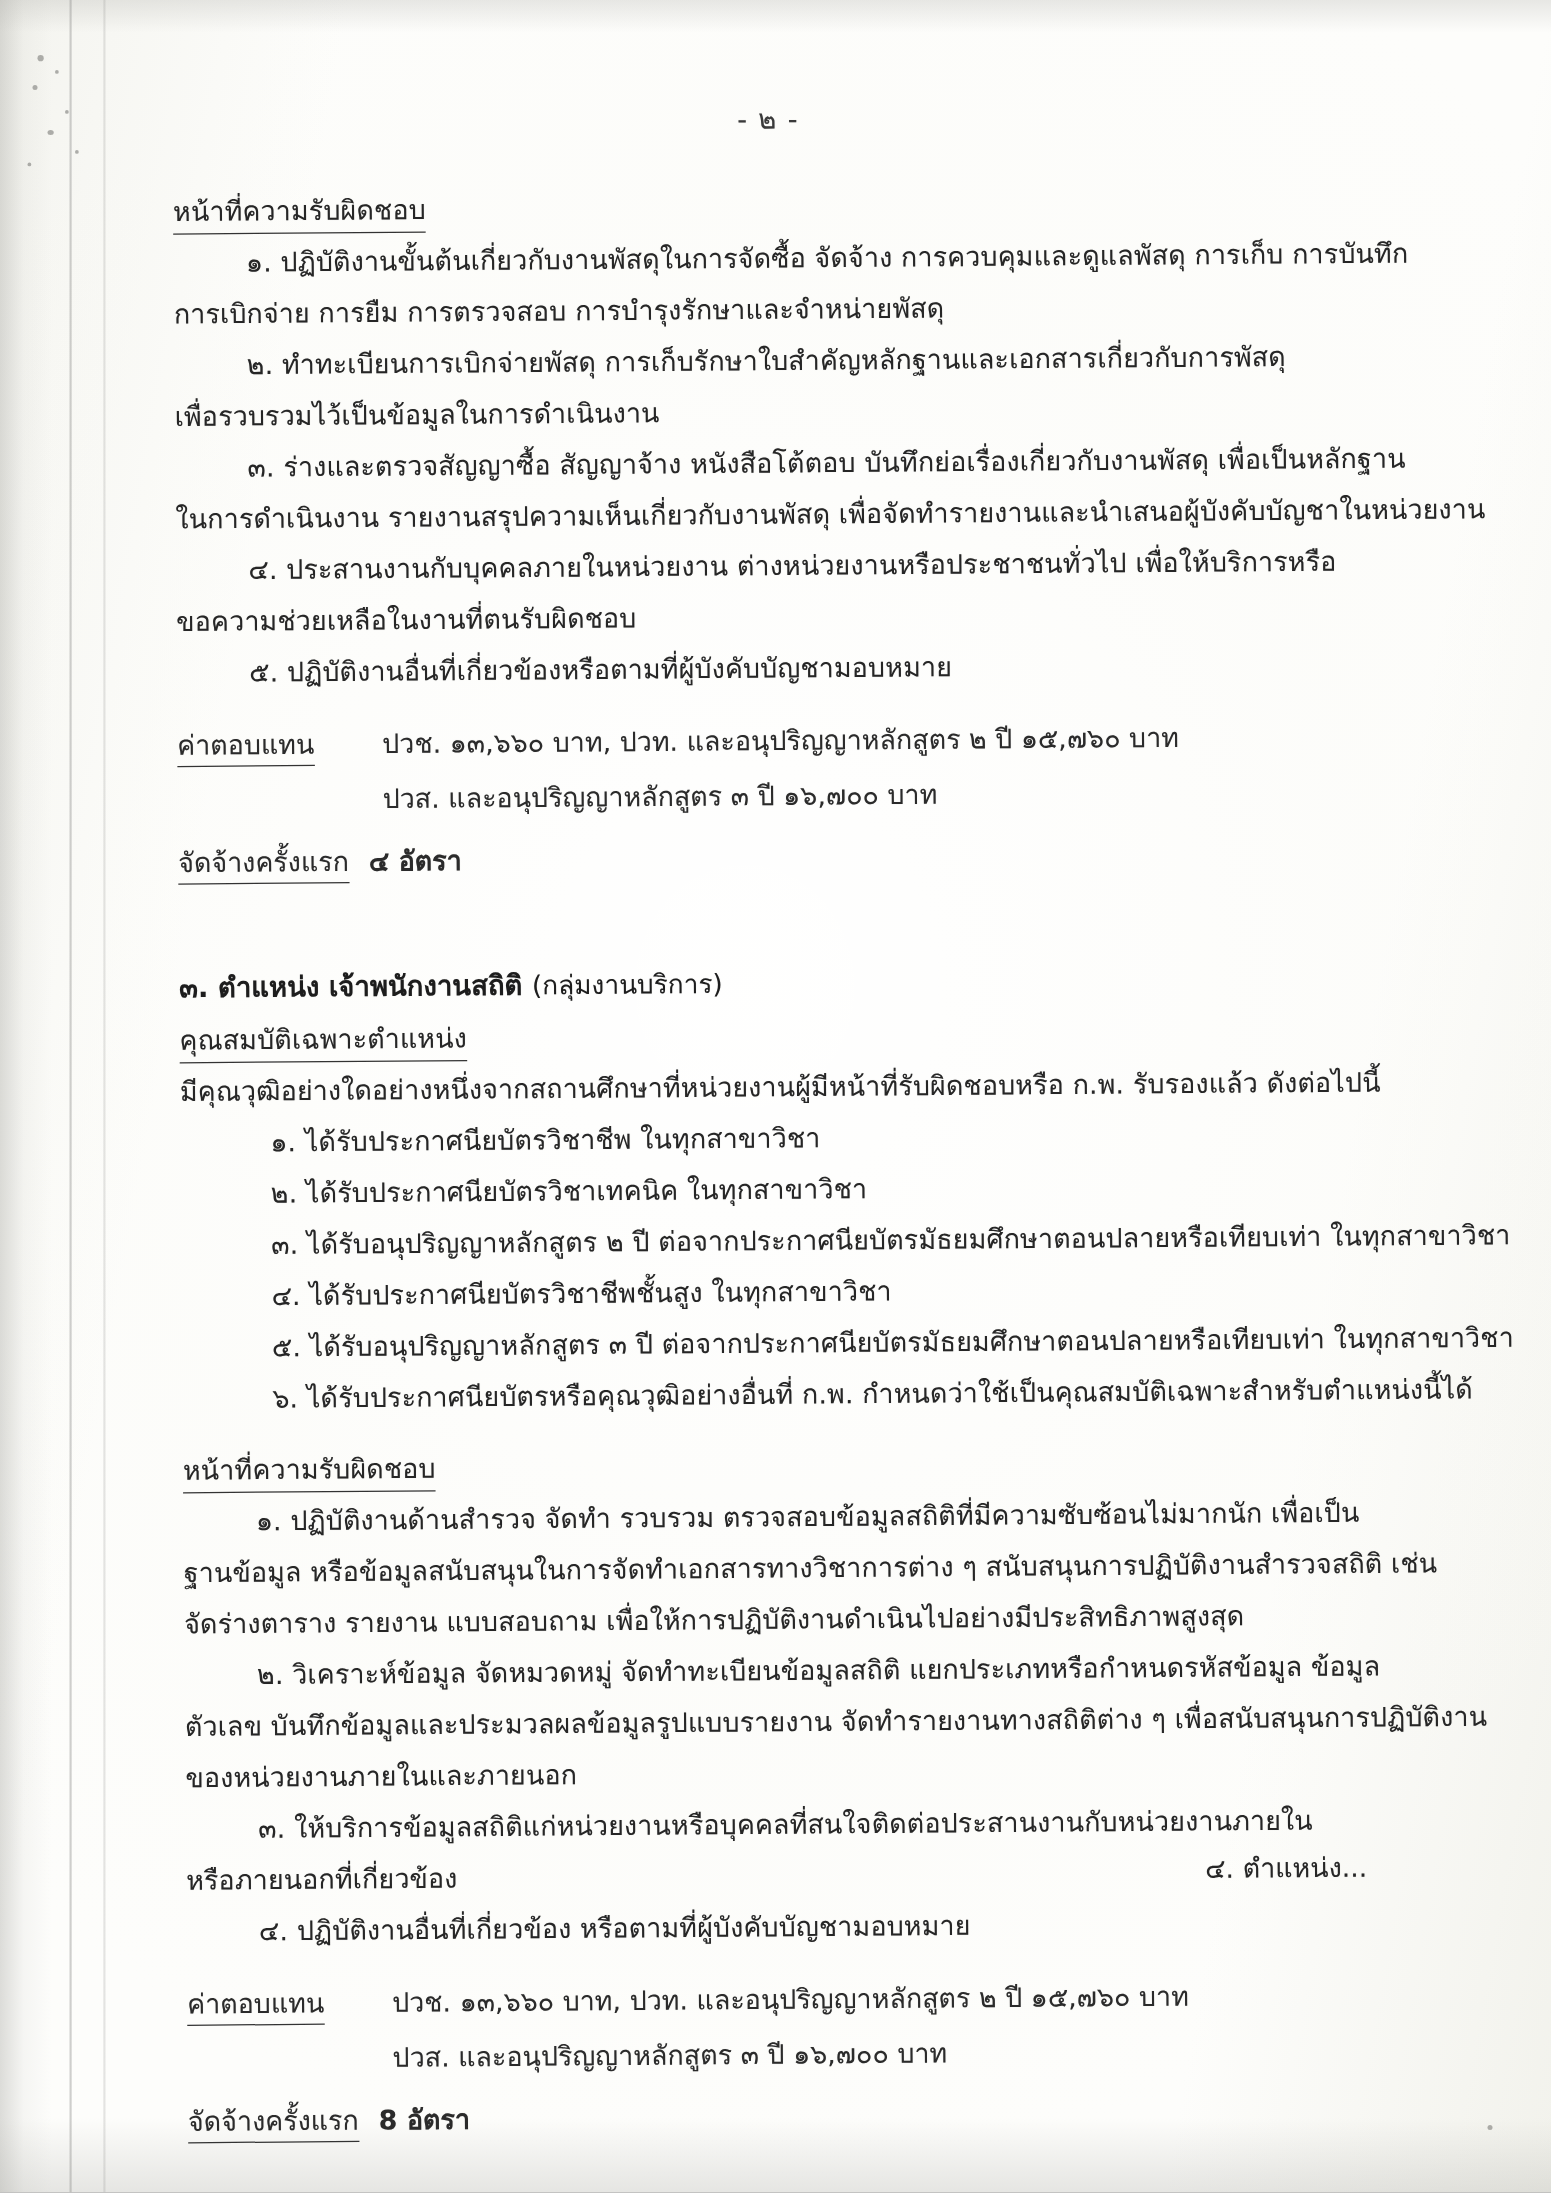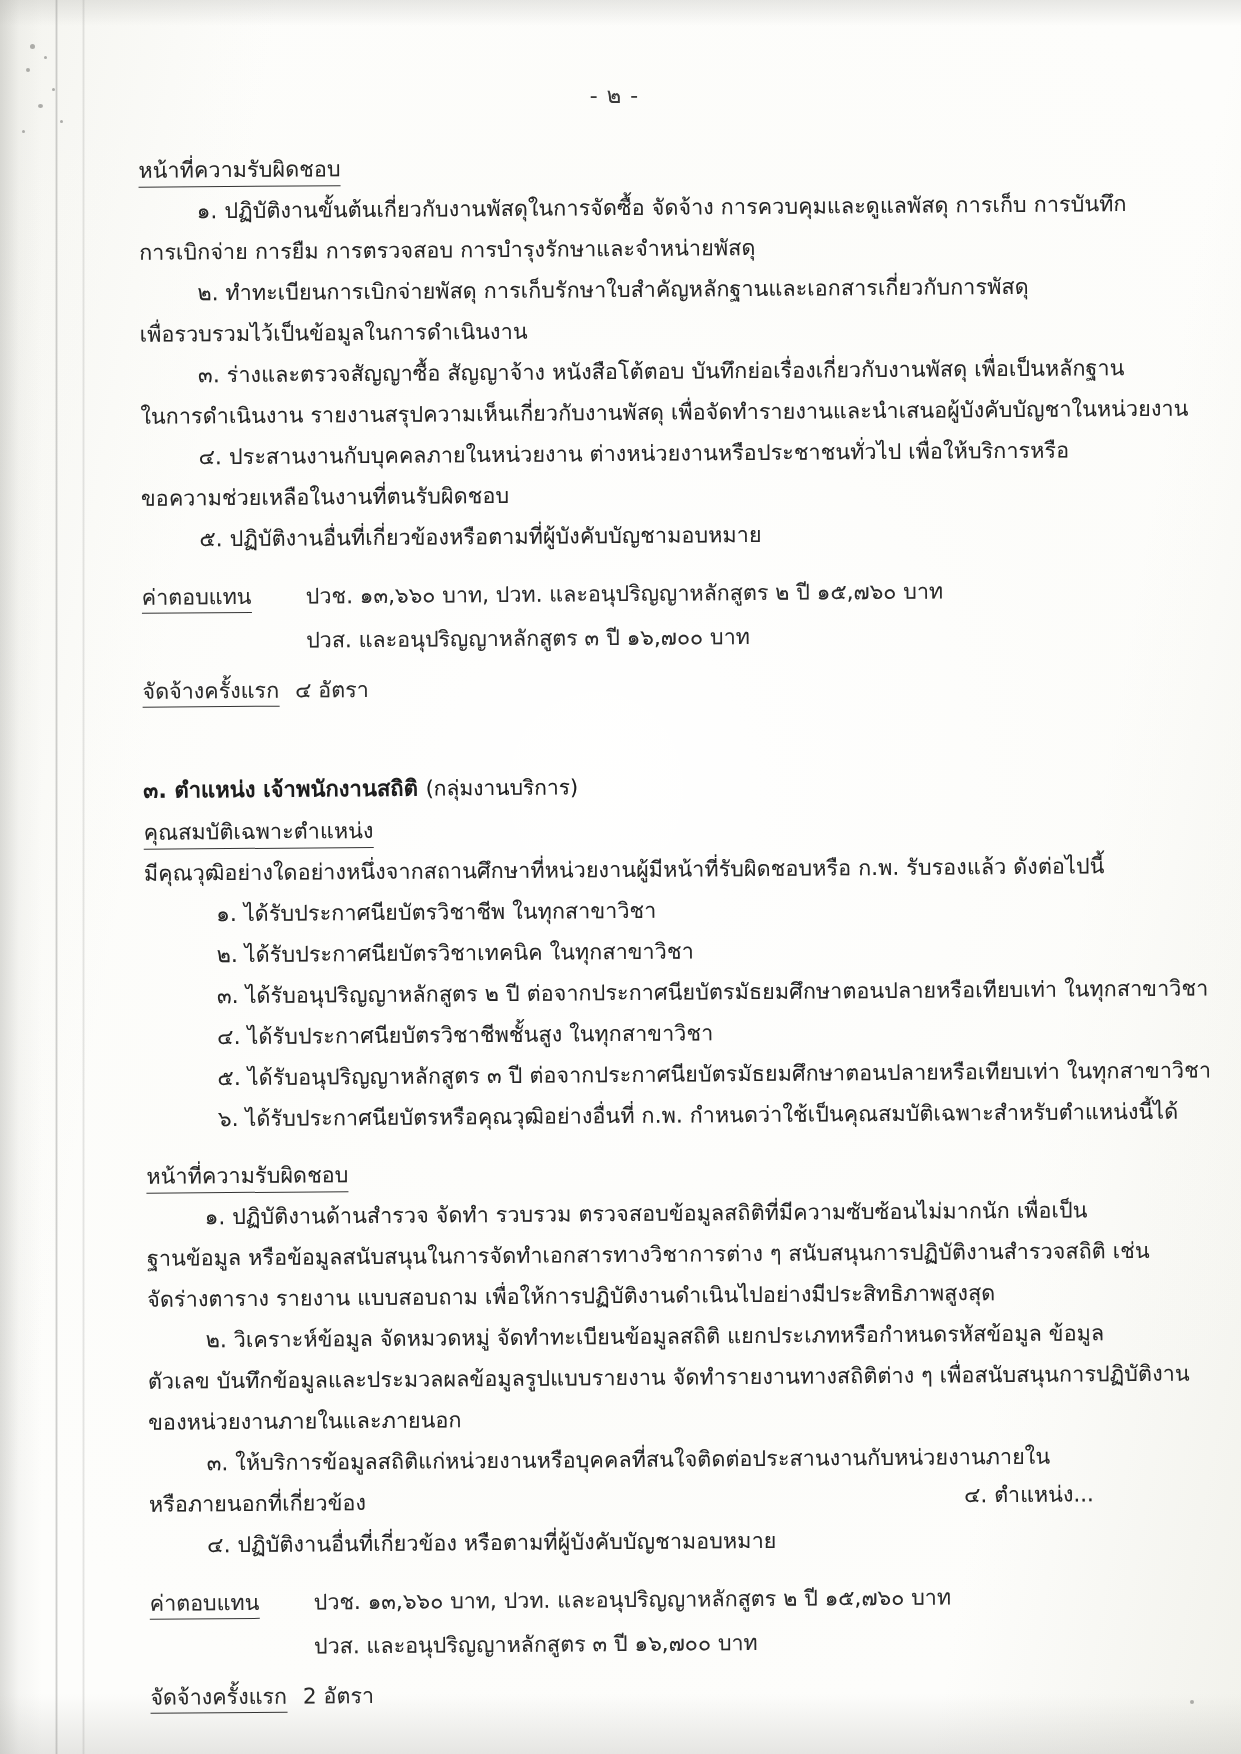--- a/index.html
+++ b/index.html
@@ -148,21 +148,21 @@
     white-space: nowrap;
     margin-top: 6px;
   }
   .hire-label { flex: 0 0 auto; }
   .hire-label span {
     display: inline-block;
     border-bottom: 1.5px solid #333;
     padding-bottom: 1px;
     line-height: 28px;
   }
-  .hire-value { padding-left: 16px; }
+  .hire-value { padding-left: 16px; font-weight: bold; }
 
   .footer-note {
     position: absolute;
     right: 152px;
     top: 1480px;
     font-size: 21.5px;
     color: #262626;
     white-space: nowrap;
   }
 
@@ -285,21 +285,21 @@
       </div>
       <div class="pay-row">
         <div class="pay-label"></div>
         <div class="pay-value indent-cont">ปวส. และอนุปริญญาหลักสูตร ๓ ปี ๑๖,๗๐๐ บาท</div>
       </div>
 
       <div class="hire-row">
         <div class="hire-label">
           <span>จัดจ้างครั้งแรก</span>
         </div>
-        <div class="hire-value">2  อัตรา</div>
+        <div class="hire-value">8  อัตรา</div>
       </div>
 
     </div>
 
     <div class="footer-note">๔. ตำแหน่ง...</div>
 
   </div>
 </div>
 
 </body></html>

